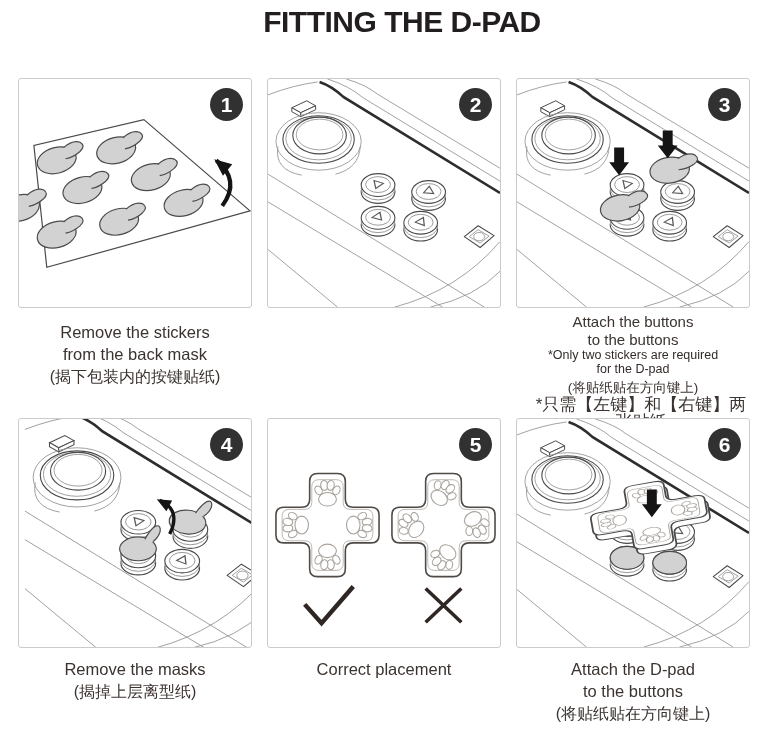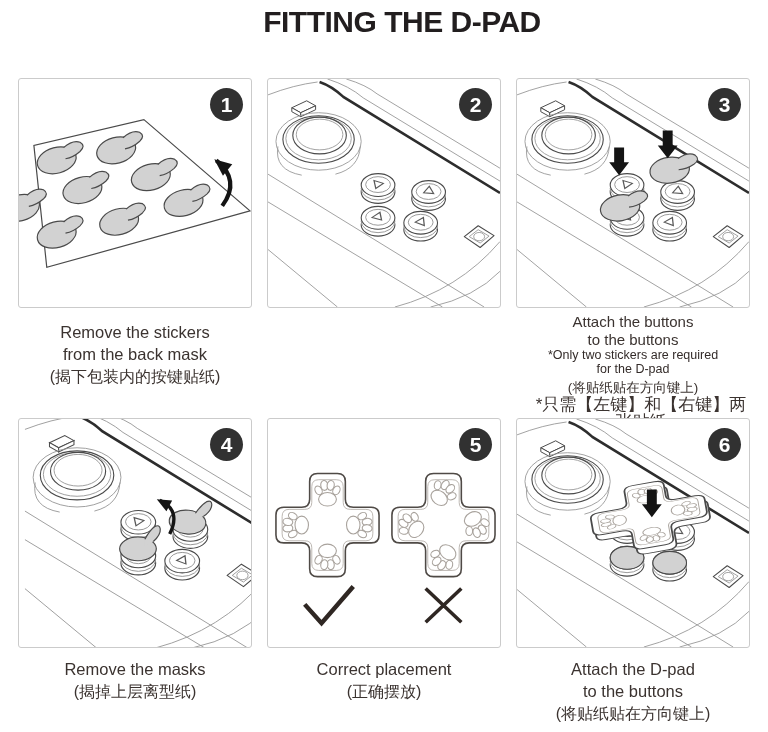--- a/index.html
+++ b/index.html
@@ -198,21 +198,20 @@
           <use href="#paw" transform="translate(0,33) rotate(218)"></use>
           <use href="#paw" transform="translate(-33,0) rotate(-52)"></use>
         </g>
         <path d="M 37,187 L 54,206 L 86,169" fill="none" stroke="#2f2723" stroke-width="4.5"></path>
         <path d="M 159,171 L 195,205 M 195,171 L 159,205" fill="none" stroke="#2f2723" stroke-width="3.6"></path>
       </svg>
       <div class="badge">5</div>
     </div>
     <div class="cap r2">
       <div class="en">Correct placement</div>
-      <div class="zh">(正确摆放)</div>
     </div>
   </div>
 
   <div class="cell">
     <div class="panel">
       <svg class="art" viewBox="0 0 234 230">
         <use href="#joycon"></use>
         <ellipse cx="111" cy="140" rx="17" ry="11.5" fill="#d2d2d2" stroke="#4a4a4a" stroke-width="1.1"></ellipse>
         <ellipse cx="154" cy="145" rx="17" ry="11.5" fill="#d2d2d2" stroke="#4a4a4a" stroke-width="1.1"></ellipse>
         <g transform="translate(133,97) rotate(-10)">

